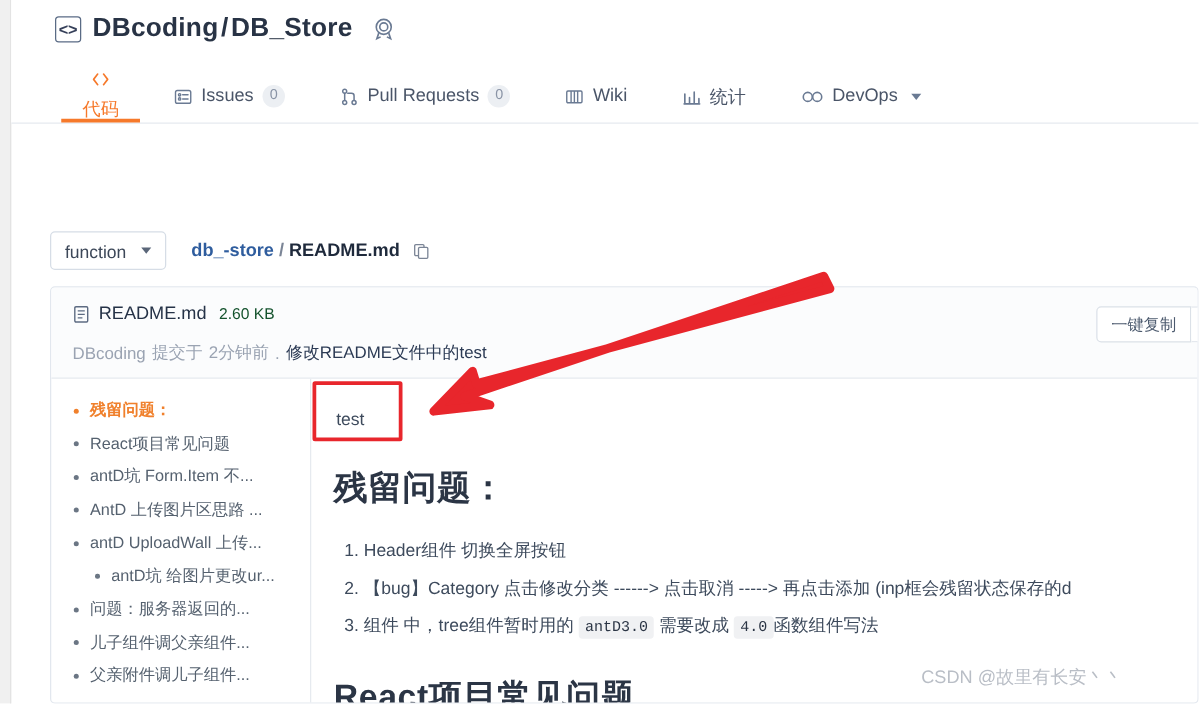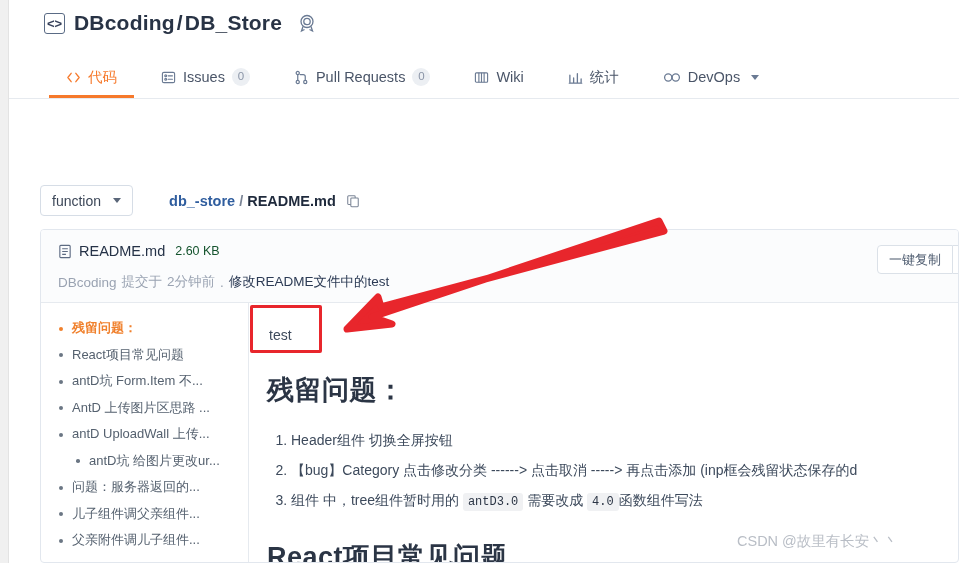--- a/index.html
+++ b/index.html
@@ -64,21 +64,21 @@
     position: relative;
     display: flex; align-items: center; gap: 7px;
     height: 42px;
     padding: 0 22px;
     font-size: 14.5px;
     color: #4a5568;
     white-space: nowrap;
     cursor: pointer;
   }
   .tab .tico { display: flex; align-items: center; color: #6a7a93; }
-  .tab.active { color: #f6792b; }
+  .tab.active { color: #f6792b; flex-direction: column; }
   .tab.active .tico { color: #f6792b; }
   .tab.active::after {
     content: ""; position: absolute;
     left: 5px; right: 5px; bottom: 0;
     height: 3px; background: #f6792b;
   }
   .count-badge {
     display: inline-flex; align-items: center; justify-content: center;
     min-width: 18px; height: 18px; padding: 0 5px;
     border-radius: 9px;
@@ -104,21 +104,21 @@
     font-size: 14px; color: #4c5a6e;
     white-space: nowrap;
   }
   .license-banner .lic-link {
     color: #253247; font-weight: 700; margin-left: 2px; cursor: pointer;
   }
 
   
   .path-row {
     position: absolute; left: 40px; top: 185px;
-    display: flex; align-items: center; gap: 36px;
+    display: flex; align-items: center; gap: 20px;
   }
   .branch-select {
     display: flex; align-items: center; gap: 8px;
     height: 31px; padding: 0 11px;
     border: 1px solid #d6dde6; border-radius: 4px;
     background: #fff; color: #3c4758; font-size: 14px;
     cursor: pointer;
   }
   .branch-select .caret-down { border-top-color: #5a6679; }
   .breadcrumb { display: flex; align-items: center; font-size: 14.5px; gap: 4px; }

